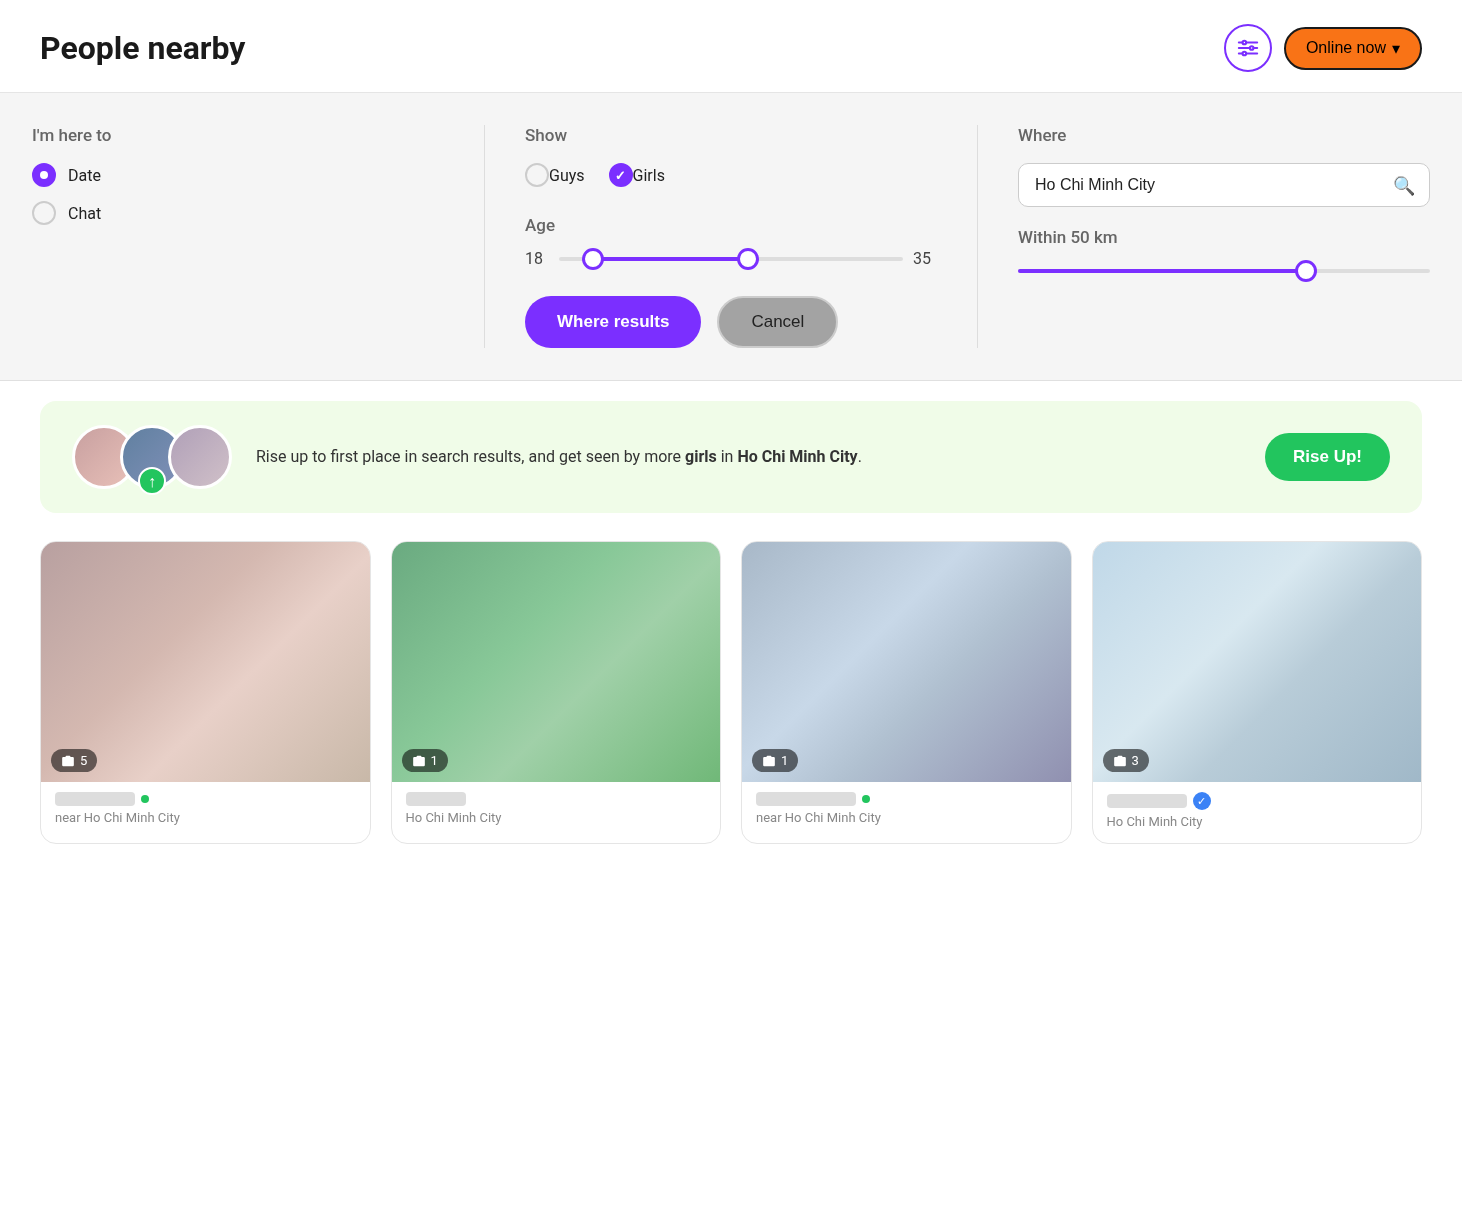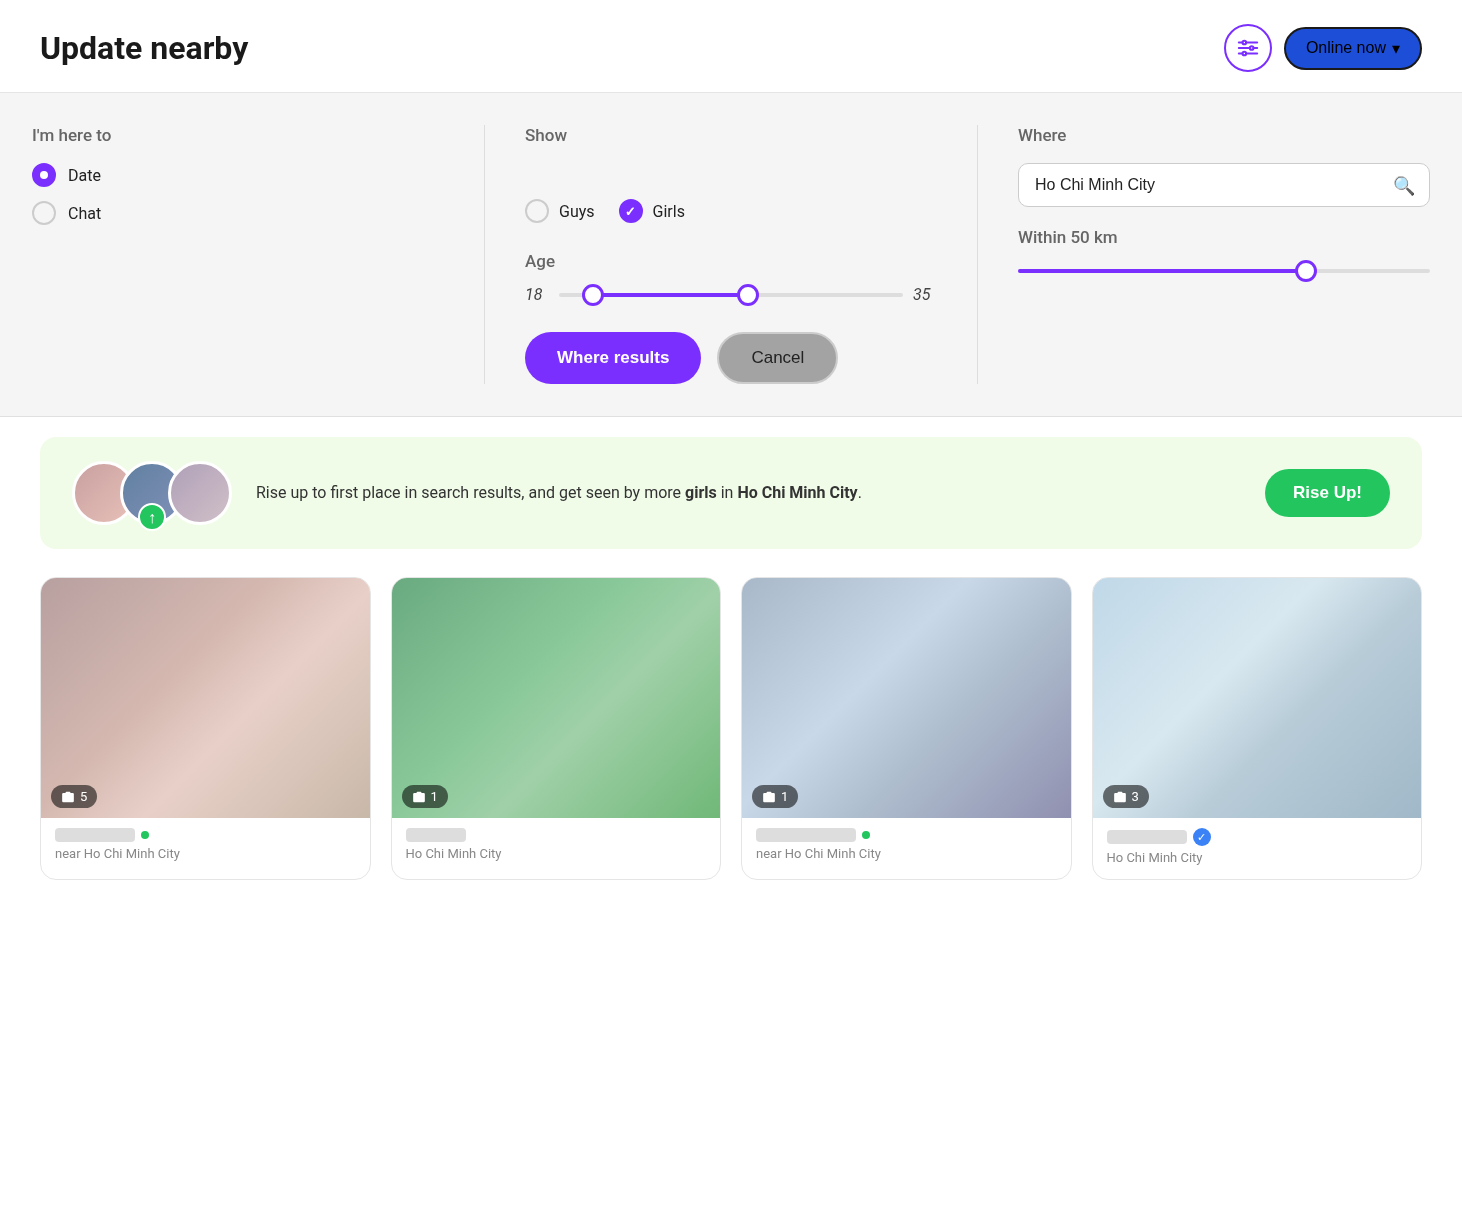--- a/index.html
+++ b/index.html
@@ -35,21 +35,21 @@
       cursor: pointer;
       color: #7b2fff;
     }
     .online-now-btn {
       display: flex;
       align-items: center;
       gap: 6px;
       padding: 10px 20px;
       border: 2px solid #1a1a1a;
       border-radius: 24px;
-      background: #1d4ed8;
+      background: #f97316;
       font-size: 16px;
       font-weight: 500;
       cursor: pointer;
     }
 
     
     .filter-panel {
       background: #f5f5f5;
       padding: 32px 32px;
       display: flex;
@@ -109,24 +109,22 @@
 
     .checkbox-group {
       display: flex;
       align-items: center;
       gap: 24px;
       margin-bottom: 28px;
     }
     .checkbox-item {
       display: flex;
       align-items: center;
-      gap: 10px;
       font-size: 16px;
       cursor: pointer;
-      margin-top: 36px;
     }
     .checkbox-circle {
       width: 24px;
       height: 24px;
       border-radius: 50%;
       border: 2px solid #ccc;
       display: flex;
       align-items: center;
       justify-content: center;
       flex-shrink: 0;
@@ -142,21 +140,21 @@
       font-weight: 700;
     }
 
     .age-section { margin-top: 0; }
     .age-label { font-size: 17px; font-weight: 500; color: #666; margin-bottom: 14px; }
     .age-slider-row {
       display: flex;
       align-items: center;
       gap: 10px;
     }
-    .age-num { font-size: 16px; color: #444; min-width: 24px; font-style: italic; }
+    .age-num { font-size: 16px; color: #444; min-width: 24px; }
     .slider-track {
       position: relative;
       flex: 1;
       height: 4px;
       background: #ddd;
       border-radius: 2px;
     }
     .slider-fill {
       position: absolute;
       height: 4px;
@@ -429,21 +427,21 @@
 
     
     .av1 { background: linear-gradient(135deg, #c8a0a0, #e8c0b8); }
     .av2 { background: linear-gradient(135deg, #6080a0, #8090b8); }
     .av3 { background: linear-gradient(135deg, #b0a0b8, #d0c0c8); }
   </style>
 </head>
 <body>
 
 <div class="header">
-  <h1 class="header-title">Update nearby</h1>
+  <h1 class="header-title">People nearby</h1>
   <div class="header-controls">
     <button class="filter-icon-btn">
       <svg width="22" height="22" viewBox="0 0 24 24" fill="none" stroke="#7b2fff" stroke-width="2.2" stroke-linecap="round">
         <circle cx="8" cy="6" r="2"></circle>
         <circle cx="16" cy="12" r="2"></circle>
         <circle cx="8" cy="18" r="2"></circle>
         <line x1="2" y1="6" x2="6" y2="6"></line>
         <line x1="10" y1="6" x2="22" y2="6"></line>
         <line x1="2" y1="12" x2="14" y2="12"></line>
         <line x1="18" y1="12" x2="22" y2="12"></line>

